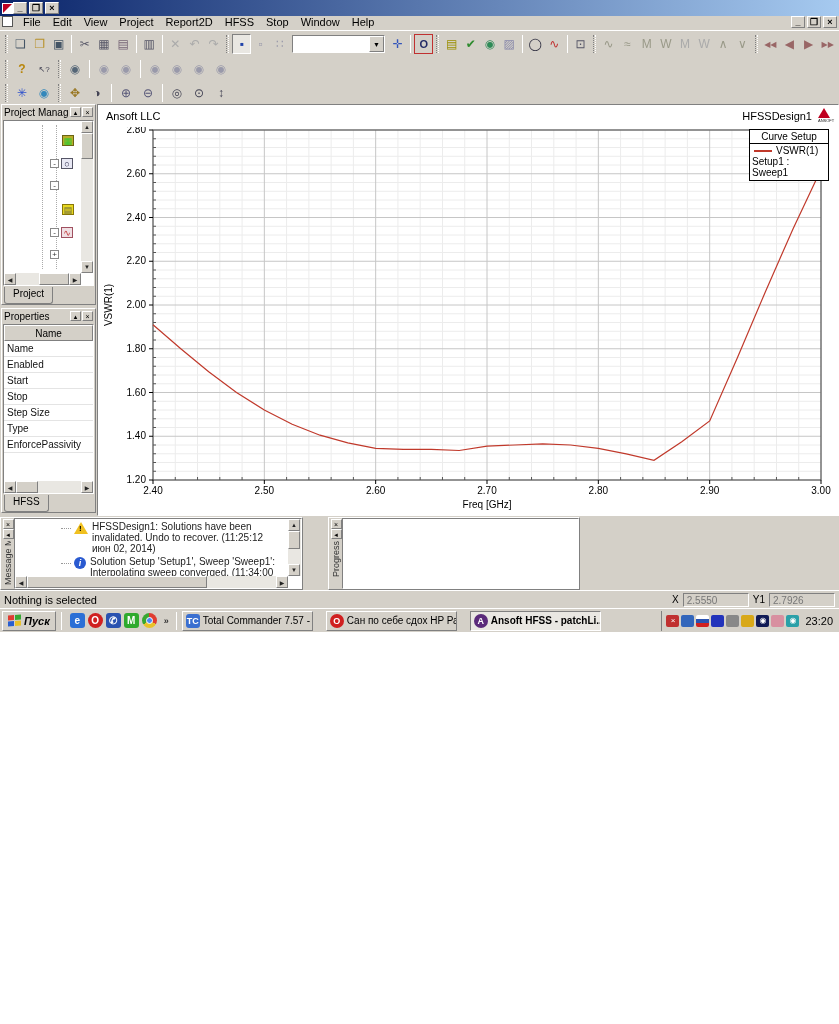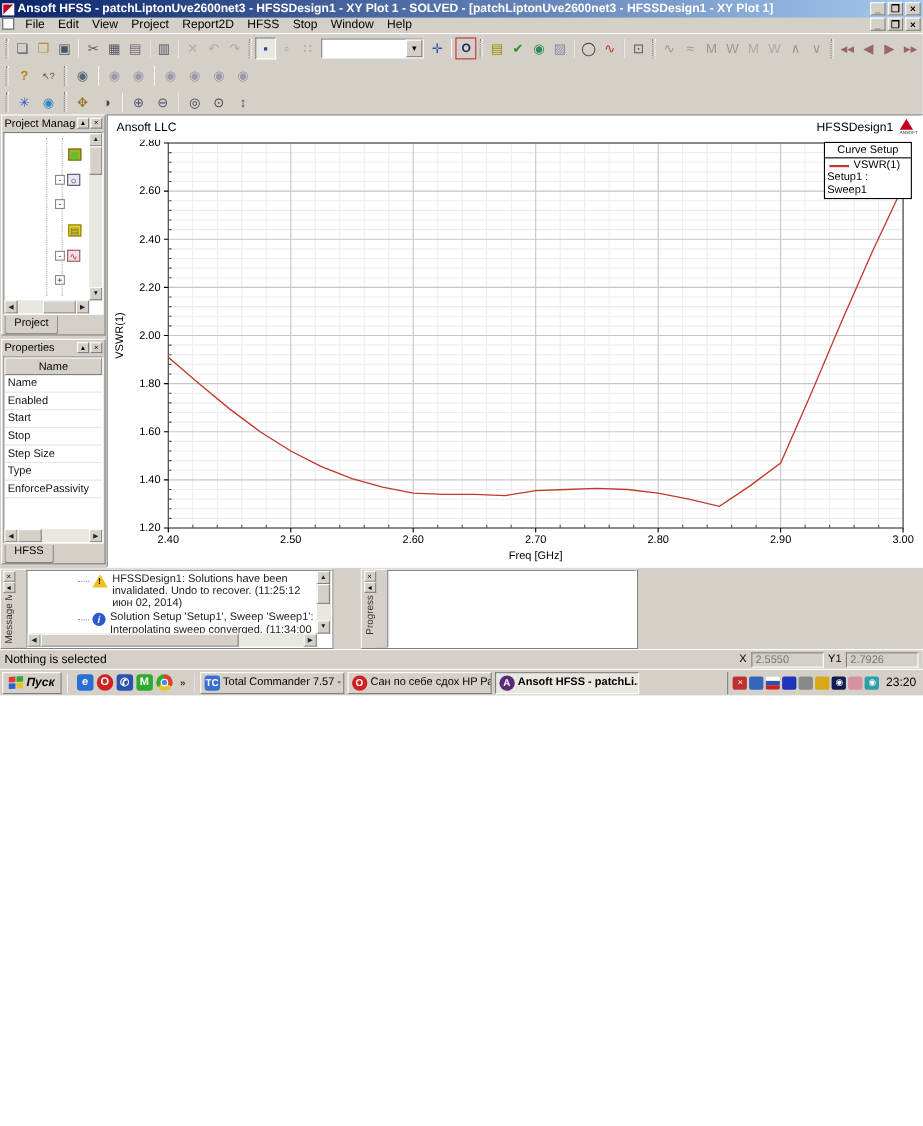--- a/index.html
+++ b/index.html
@@ -75,21 +75,21 @@
   .ansoft-mark .word { font-size:4px; color:#222; letter-spacing:0; }
   .chartwrap { position:absolute; left:0; right:0; top:22px; bottom:0; }
   .legend { position:absolute; right:9px; top:2px; width:80px; background:#fff; border:1px solid #000; font-size:10px; z-index:5; }
   .legend .lh { text-align:center; border-bottom:1px solid #000; padding:1px 0; }
   .legend .lr { display:flex; align-items:center; padding:1px 2px 0; }
   .legend .lline { width:18px; height:2px; margin:0 4px 0 2px; }
   .legend .lsub { padding:0 2px 2px; }
 
   
   .dock { height:74px; display:flex; align-items:stretch; background:#d4d0c8; padding-top:1px; }
-  .dockpanel { display:flex; border:1px solid #808080; border-top-color:#fff; border-left-color:#fff;gap:10px; }
+  .dockpanel { display:flex; border:1px solid #808080; border-top-color:#fff; border-left-color:#fff; }
   .dockstrip { width:13px; background:#d4d0c8; display:flex; flex-direction:column; align-items:center; padding-top:1px; }
   .vtitle { writing-mode:vertical-rl; transform:rotate(180deg); font-size:9px; color:#333; margin-top:2px; white-space:nowrap; overflow:hidden; max-height:44px; }
   .msgpanel { width:303px; }
   .msgbody { flex:1; background:#fff; border:1px solid #808080; border-bottom-color:#fff; border-right-color:#fff; position:relative; overflow:hidden; }
   .msglist { position:absolute; inset:0 13px 12px 0; overflow:hidden; }
   .msg { display:flex; align-items:flex-start; margin:2px 0 2px 46px; }
   .msg-dash { width:10px; border-top:1px dotted #999; margin:7px 3px 0 0; flex:0 0 auto; }
   .msgtext { font-size:10px; color:#222; width:188px; line-height:11px; }
   .warnicon { width:0; height:0; border-left:7px solid transparent; border-right:7px solid transparent; border-bottom:12px solid #f0c020; position:relative; margin:1px 4px 0 0; flex:0 0 auto; }
   .warnicon:after { content:"!"; position:absolute; left:-2px; top:2px; font-size:8px; font-weight:bold; color:#000; }
@@ -125,21 +125,20 @@
 
   svg text { font-family:"Liberation Sans", sans-serif; }
 </style>
 </head>
 <body>
 
 <div class="app">
 
   <div class="titlebar">
     <div class="appicon"></div>
-    <div class="ttl">Ansoft HFSS - patchLiptonUve2600net3 - HFSSDesign1 - XY Plot 1 - SOLVED - [patchLiptonUve2600net3 - HFSSDesign1 - XY Plot 1]</div>
     <div class="winbtns">
       <div class="winbtn raised">_</div>
       <div class="winbtn raised">❐</div>
       <div class="winbtn raised">×</div>
     </div>
   </div>
 
   <div class="menubar">
     <div class="childicon"></div>
     <div id="menu-items" style="display:flex;">
@@ -585,21 +584,21 @@
         <div class="qlicon" style="background: rgb(42, 111, 214);">e</div>
         <div class="qlicon" style="background: rgb(208, 32, 32); border-radius: 50%;">O</div>
         <div class="qlicon" style="background: rgb(42, 82, 176);">✆</div>
         <div class="qlicon" style="background: rgb(46, 170, 46);">M</div>
         <div class="qlicon" style="background: conic-gradient(rgb(224, 60, 49) 0deg, rgb(224, 60, 49) 33%, rgb(232, 194, 42) 33%, rgb(232, 194, 42) 66%, rgb(56, 168, 50) 66%, rgb(56, 168, 50) 100%); border-radius: 50%;">
           <i style="width: 7px; height: 7px; border-radius: 50%; background: rgb(74, 138, 244); border: 1px solid rgb(255, 255, 255); display: block;"></i>
         </div>
       </div>
     <div class="chev">»</div>
     <div class="tbsep"></div>
-    <div id="task-buttons" style="display:flex;gap:3px;">
+    <div id="task-buttons" style="display:flex;gap:13px;">
         <div class="taskbtn raised">
           <div class="tbicon" style="background: rgb(58, 111, 208);">TC</div>
           <span>Total Commander 7.57 - ...</span>
         </div>
         <div class="taskbtn raised">
           <div class="tbicon" style="background: rgb(208, 32, 32); border-radius: 50%;">O</div>
           <span>Сан по себе сдох HP Ра...</span>
         </div>
         <div class="taskbtn active">
           <div class="tbicon" style="background: rgb(90, 42, 122); border-radius: 50%;">A</div>

